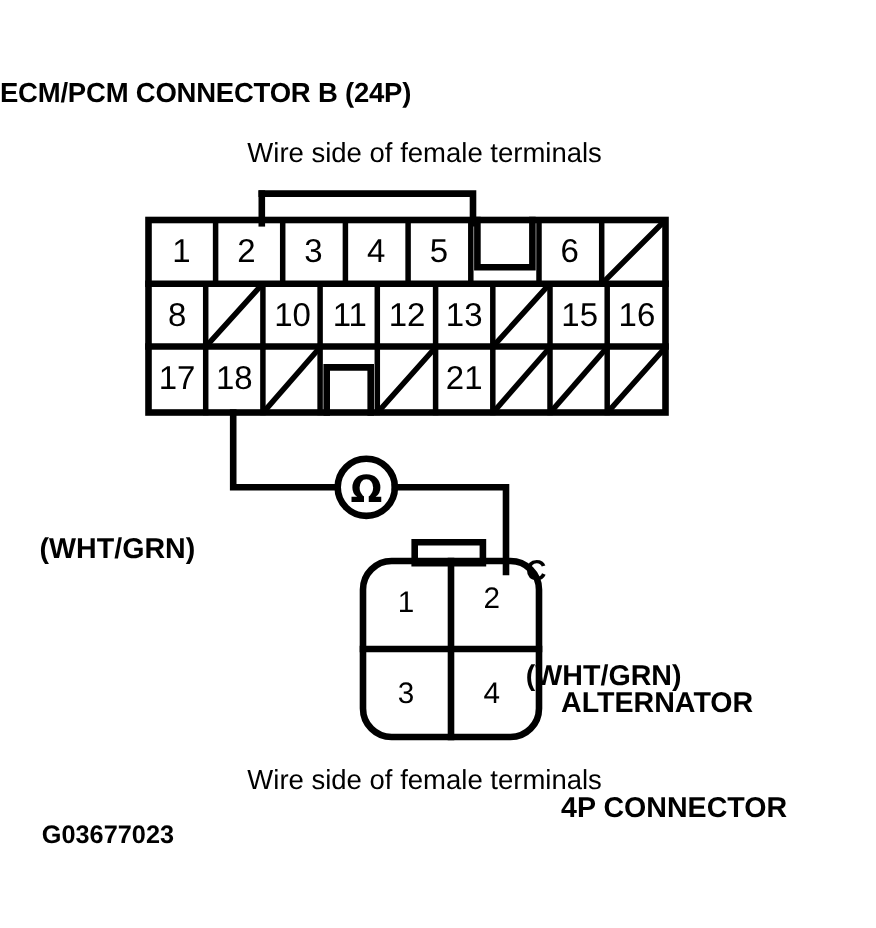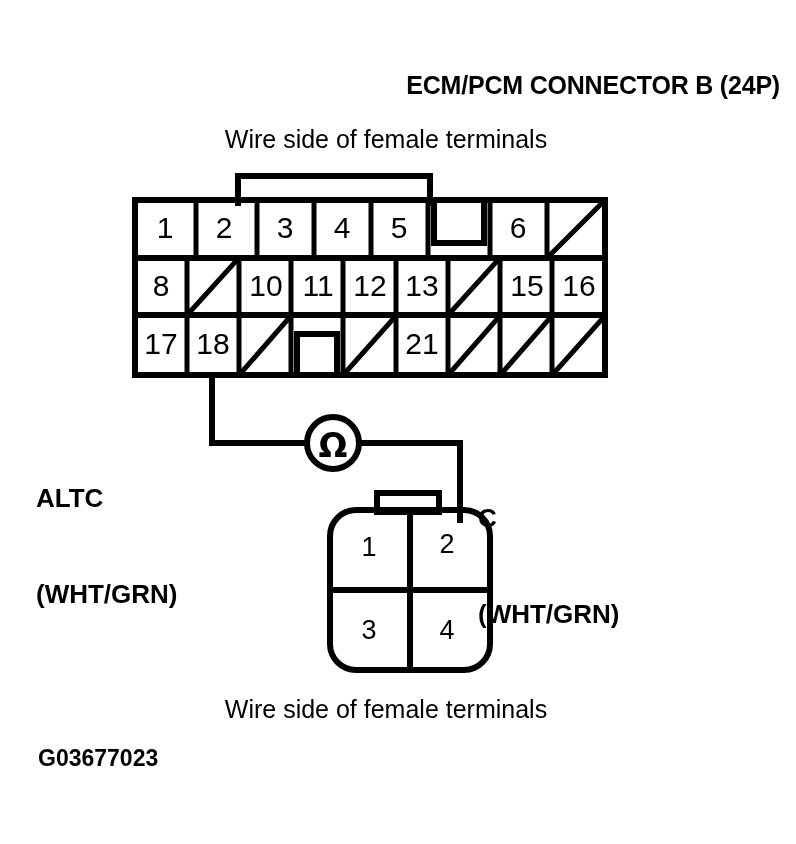--- a/index.html
+++ b/index.html
@@ -23,21 +23,21 @@
   }
   .txt {
     position: absolute;
     white-space: pre;
     color: #000;
     line-height: 1.06;
   }
   #title {
     left: 0; top: 72px;
     width: 780px;
-    text-align: right;
+    text-align: left;
     font-size: 25px;
     font-weight: bold;
     letter-spacing: -0.2px;
   }
   #sub-top {
     left: 0; top: 126px;
     width: 772px;
     text-align: center;
     font-size: 25px;
     font-weight: normal;
@@ -203,26 +203,29 @@
       <line class="ln" stroke-width="6" x1="330" y1="590" x2="490" y2="590"></line>
 
       <text class="pinnum" x="369" y="549">1</text>
       <text class="pinnum" x="447" y="546">2</text>
       <text class="pinnum" x="369" y="632">3</text>
       <text class="pinnum" x="447" y="632">4</text>
     </g>
   </svg>
 
   <div class="txt" id="label-altc">
-    <div>ALTC</div>
     <div>(WHT/GRN)</div>
   </div>
 
   <div class="txt" id="label-c">
     <div>C</div>
     <div>(WHT/GRN)</div>
   </div>
 
+  <div class="txt" id="label-alt4p">
+    <div>ALTERNATOR</div>
+    <div>4P CONNECTOR</div>
+  </div>
 
   <div class="txt" id="sub-bottom">Wire side of female terminals</div>
 
   <div class="txt" id="figure-id">G03677023</div>
 </div>
 
 </body></html>

